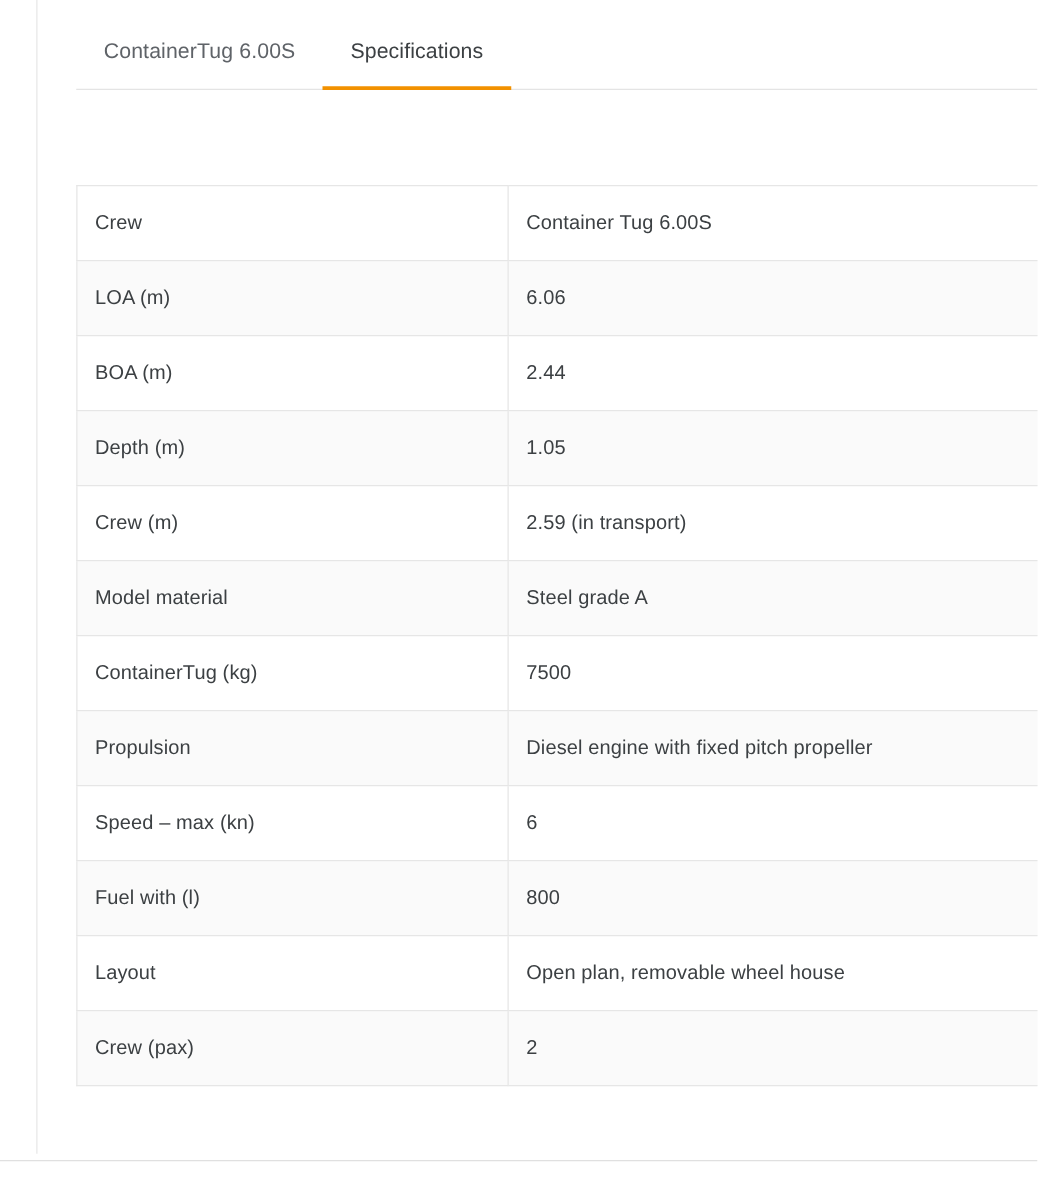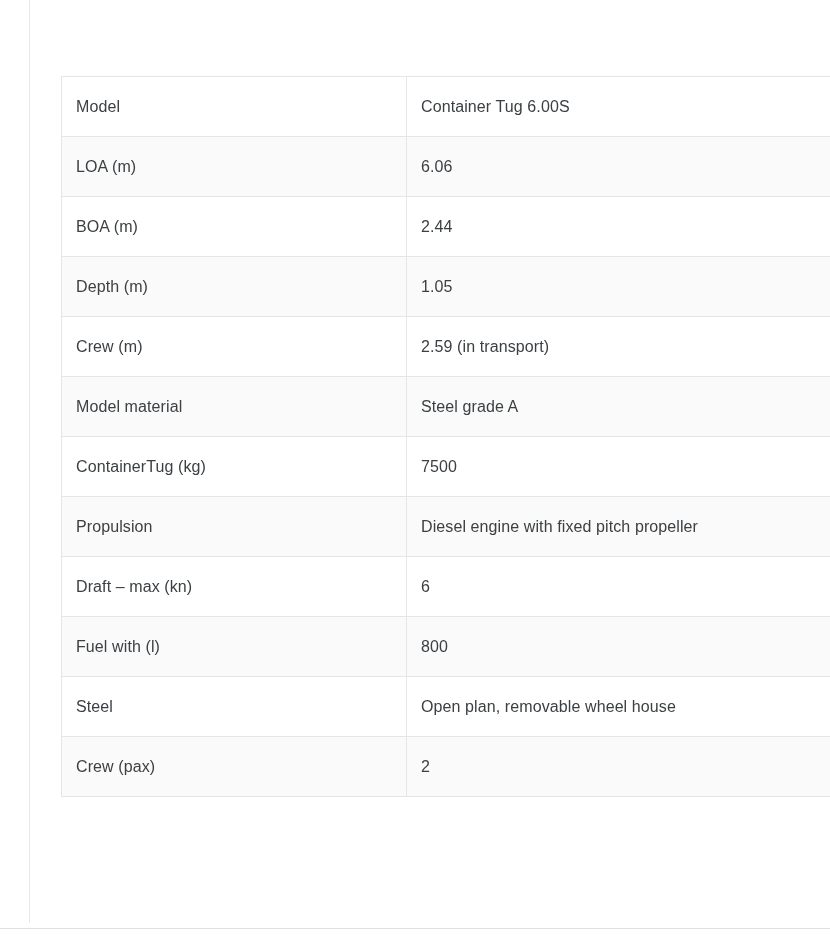--- a/index.html
+++ b/index.html
@@ -110,26 +110,36 @@
   }
 </style>
 </head>
 <body>
 
 <div class="page-left-rule"></div>
 <div class="page-bottom-rule"></div>
 
 <div class="content">
 
+  <div class="tabbar">
+    <div class="tabs">
+      <div class="tab">
+        <span>ContainerTug 6.00S</span>
+      </div>
+      <div class="tab active">
+        <span>Specifications</span>
+      </div>
+    </div>
+  </div>
 
   <div class="table-wrap">
     <table class="specs">
       <tbody>
         <tr>
-          <td class="key">Model</td>
+          <td class="key">Crew</td>
           <td class="val">Container Tug 6.00S</td>
         </tr>
         <tr>
           <td class="key">LOA (m)</td>
           <td class="val">6.06</td>
         </tr>
         <tr>
           <td class="key">BOA (m)</td>
           <td class="val">2.44</td>
         </tr>
@@ -147,29 +157,29 @@
         </tr>
         <tr>
           <td class="key">ContainerTug (kg)</td>
           <td class="val">7500</td>
         </tr>
         <tr>
           <td class="key">Propulsion</td>
           <td class="val">Diesel engine with fixed pitch propeller</td>
         </tr>
         <tr>
-          <td class="key">Draft – max (kn)</td>
+          <td class="key">Speed – max (kn)</td>
           <td class="val">6</td>
         </tr>
         <tr>
           <td class="key">Fuel with (l)</td>
           <td class="val">800</td>
         </tr>
         <tr>
-          <td class="key">Steel</td>
+          <td class="key">Layout</td>
           <td class="val">Open plan, removable wheel house</td>
         </tr>
         <tr>
           <td class="key">Crew (pax)</td>
           <td class="val">2</td>
         </tr>
       </tbody>
     </table>
   </div>
 

